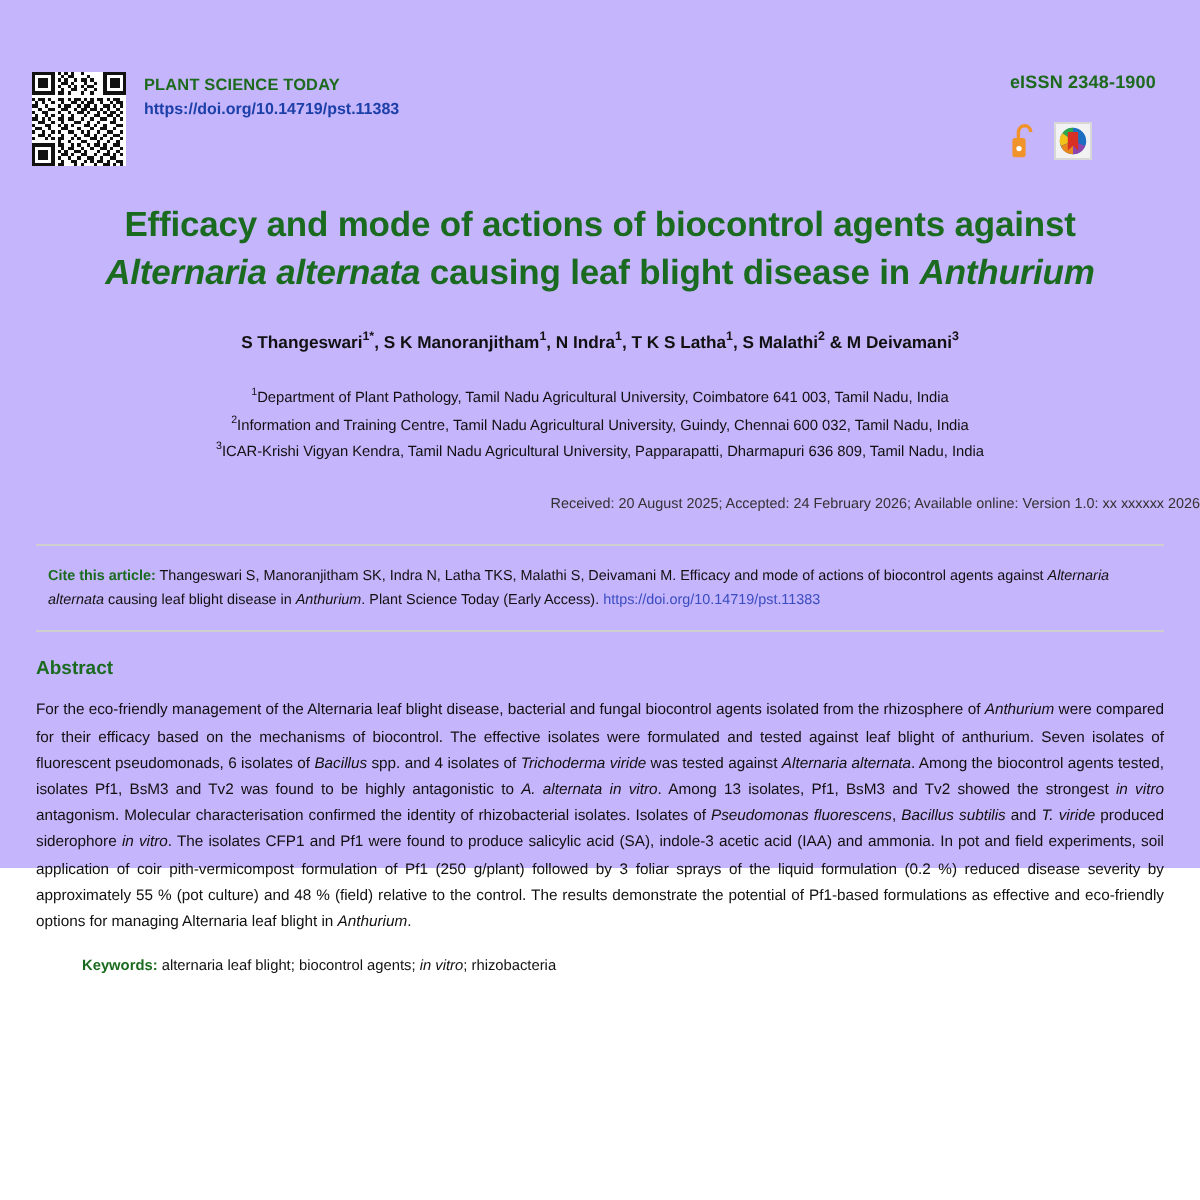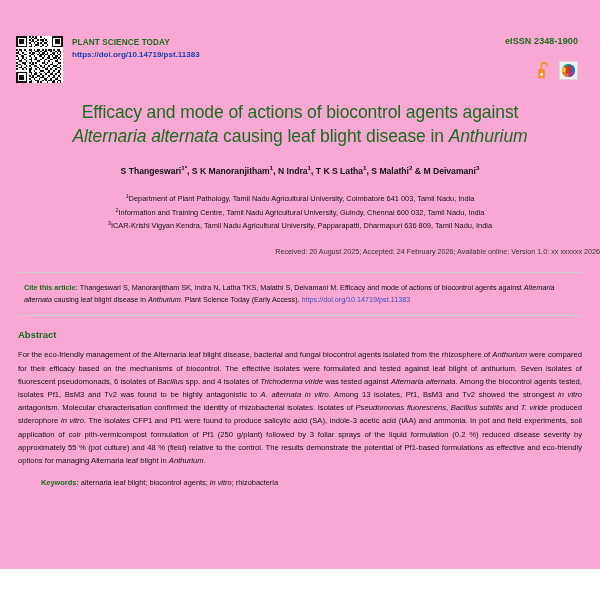--- a/index.html
+++ b/index.html
@@ -5,22 +5,22 @@
   * { box-sizing: border-box; }
   html, body {
     margin: 0; padding: 0;
     width: 600px; height: 600px;
     background: #ffffff;
     font-family: "Liberation Sans", sans-serif;
     overflow: hidden;
   }
   .page {
     position: relative;
-    width: 600px; height: 569px;
-    background: #f9a8d4;
+    width: 600px; height: 434px;
+    background: #c4b5fd;
     padding: 0;
   }
 
   
   .header {
     display: flex;
     justify-content: space-between;
     align-items: flex-start;
     padding: 36px 14px 0 16px;
   }
@@ -46,21 +46,21 @@
   }
   .journal-doi {
     color: #1d3fa8;
     font-weight: bold;
     font-size: 8px;
     line-height: 12.5px;
   }
   .header-right {
     display: flex;
     flex-direction: column;
-    align-items: flex-end;
+    align-items: flex-start;
     padding-right: 8px;
   }
   .eissn {
     color: #1d6a1d;
     font-weight: bold;
     font-size: 9px;
     letter-spacing: .1px;
   }
   .badges {
     display: flex;
@@ -86,21 +86,21 @@
     font-size: 9px;
     letter-spacing: .25px;
     padding: 5px 9px 5px 9px;
   }
 
   
   .title {
     margin: 17px 40px 0 40px;
     text-align: center;
     color: #1a6b1f;
-    font-weight: normal;
+    font-weight: bold;
     font-size: 17.5px;
     line-height: 24px;
     letter-spacing: -.1px;
   }
   .title .it { font-style: italic; }
 
   
   .authors {
     margin: 17px 30px 0 30px;
     text-align: center;

